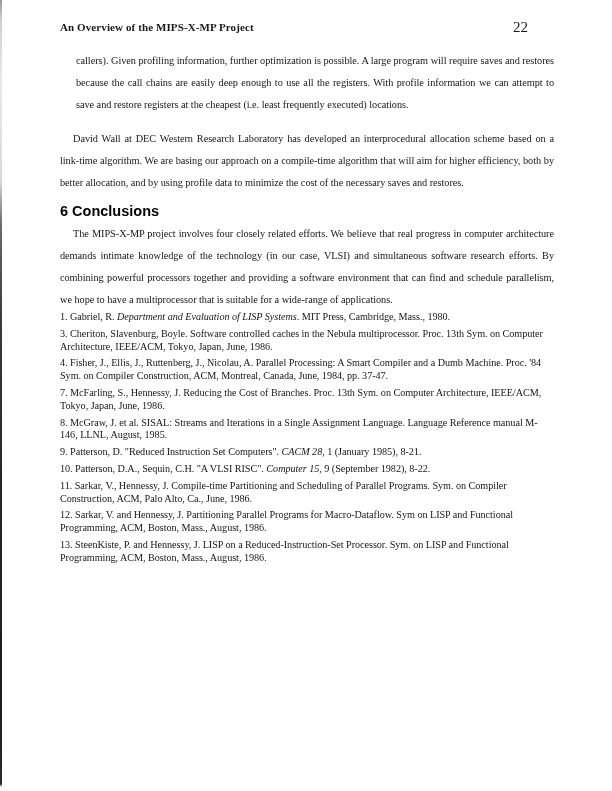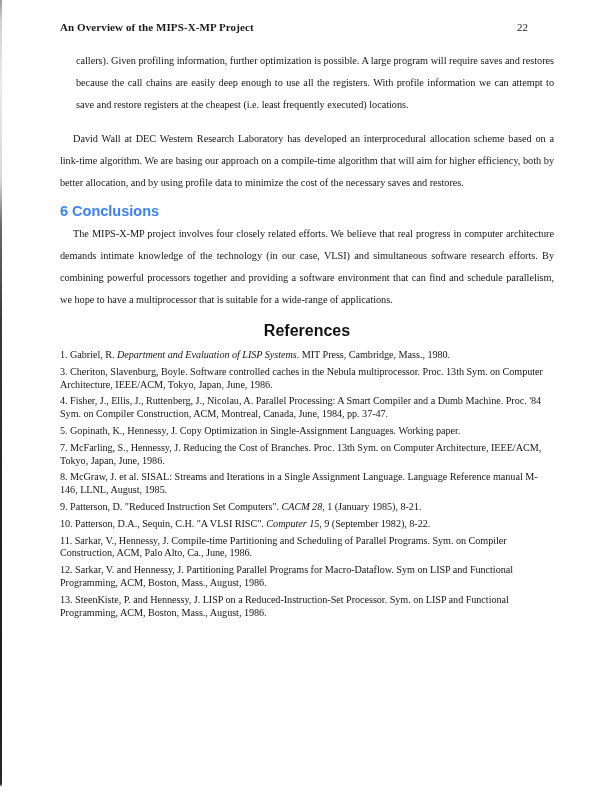--- a/index.html
+++ b/index.html
@@ -22,39 +22,39 @@
   }
   .content { padding: 20px 58px 0 60px; }
   .running-header {
     display: flex;
     justify-content: space-between;
     align-items: flex-start;
     font-size: 11px;
     line-height: 14px;
   }
   .running-header .title { font-weight: bold; letter-spacing: 0.1px; }
-  .running-header .pagenum { font-weight: normal; margin-right: 26px; font-size: 11px; }
+  .running-header .pagenum { font-weight: normal; margin-right: 26px; font-size: 15px; }
   p.body-para {
     margin: 0;
     font-size: 10.3px;
     letter-spacing: -0.05px;
     line-height: 22px;
     text-align: justify;
     color: #161616;
   }
   p.body-para.first { margin-top: 16px; margin-left: 16px; }
   p.body-para.second { margin-top: 12px; }
   p.body-para.indent { text-indent: 13px; }
   h2.section-heading {
     margin: 9px 0 3px 0;
     font-family: "Liberation Sans", "DejaVu Sans", sans-serif;
     font-weight: bold;
     font-size: 14.5px;
     line-height: 17px;
-    color: #3b82f6;
+    color: #000000;
   }
   h2.references-heading {
     margin: 10px 0 9px 0;
     font-family: "Liberation Sans", "DejaVu Sans", sans-serif;
     font-weight: bold;
     font-size: 16px;
     line-height: 19px;
     text-align: center;
     color: #111;
   }
@@ -80,26 +80,24 @@
       <span class="title">An Overview of the MIPS-X-MP Project</span>
       <span class="pagenum">22</span>
     </div>
 
     <p class="body-para first">callers). Given profiling information, further optimization is possible. A large program will require saves and restores because the call chains are easily deep enough to use all the registers. With profile information we can attempt to save and restore registers at the cheapest (i.e. least frequently executed) locations.</p>
     <p class="body-para second indent">David Wall at DEC Western Research Laboratory has developed an interprocedural allocation scheme based on a link-time algorithm. We are basing our approach on a compile-time algorithm that will aim for higher efficiency, both by better allocation, and by using profile data to minimize the cost of the necessary saves and restores.</p>
 
     <h2 class="section-heading">6 Conclusions</h2>
     <p class="body-para indent">The MIPS-X-MP project involves four closely related efforts. We believe that real progress in computer architecture demands intimate knowledge of the technology (in our case, VLSI) and simultaneous software research efforts. By combining powerful processors together and providing a software environment that can find and schedule parallelism, we hope to have a multiprocessor that is suitable for a wide-range of applications.</p>
 
-    <h2 class="references-heading">References</h2>
     <div class="ref-list" id="ref-list">
         <p class="ref"><span>1.  Gabriel, R.  </span><span class="it">Department and Evaluation of LISP Systems</span><span>.  MIT Press, Cambridge, Mass., 1980.</span></p>
         <p class="ref"><span>3.  Cheriton, Slavenburg, Boyle.  Software controlled caches in the Nebula multiprocessor.  Proc. 13th Sym. on Computer Architecture, IEEE/ACM, Tokyo, Japan, June, 1986.</span></p>
         <p class="ref"><span>4.  Fisher, J., Ellis, J., Ruttenberg, J., Nicolau, A.  Parallel Processing: A Smart Compiler and a Dumb Machine. Proc. '84 Sym. on Compiler Construction, ACM, Montreal, Canada, June, 1984, pp. 37-47.</span></p>
-        <p class="ref"><span>5.  Gopinath, K., Hennessy, J.  Copy Optimization in Single-Assignment Languages.  Working paper.</span></p>
         <p class="ref"><span>7.  McFarling, S., Hennessy, J.  Reducing the Cost of Branches.  Proc. 13th Sym. on Computer Architecture, IEEE/ACM, Tokyo, Japan, June, 1986.</span></p>
         <p class="ref"><span>8.  McGraw, J. et al.  SISAL: Streams and Iterations in a Single Assignment Language.  Language Reference manual M-146, LLNL, August, 1985.</span></p>
         <p class="ref"><span>9.  Patterson, D.  "Reduced Instruction Set Computers".  </span><span class="it">CACM 28</span><span>, 1 (January 1985), 8-21.</span></p>
         <p class="ref"><span>10.  Patterson, D.A., Sequin, C.H.  "A VLSI RISC".  </span><span class="it">Computer 15</span><span>, 9 (September 1982), 8-22.</span></p>
         <p class="ref"><span>11.  Sarkar, V., Hennessy, J.  Compile-time Partitioning and Scheduling of Parallel Programs.  Sym. on Compiler Construction, ACM, Palo Alto, Ca., June, 1986.</span></p>
         <p class="ref"><span>12.  Sarkar, V. and Hennessy, J.  Partitioning Parallel Programs for Macro-Dataflow.  Sym on LISP and Functional Programming, ACM, Boston, Mass., August, 1986.</span></p>
         <p class="ref"><span>13.  SteenKiste, P. and Hennessy, J.  LISP on a Reduced-Instruction-Set Processor.  Sym. on LISP and Functional Programming, ACM, Boston, Mass., August, 1986.</span></p>
       </div>
 
   </div>

